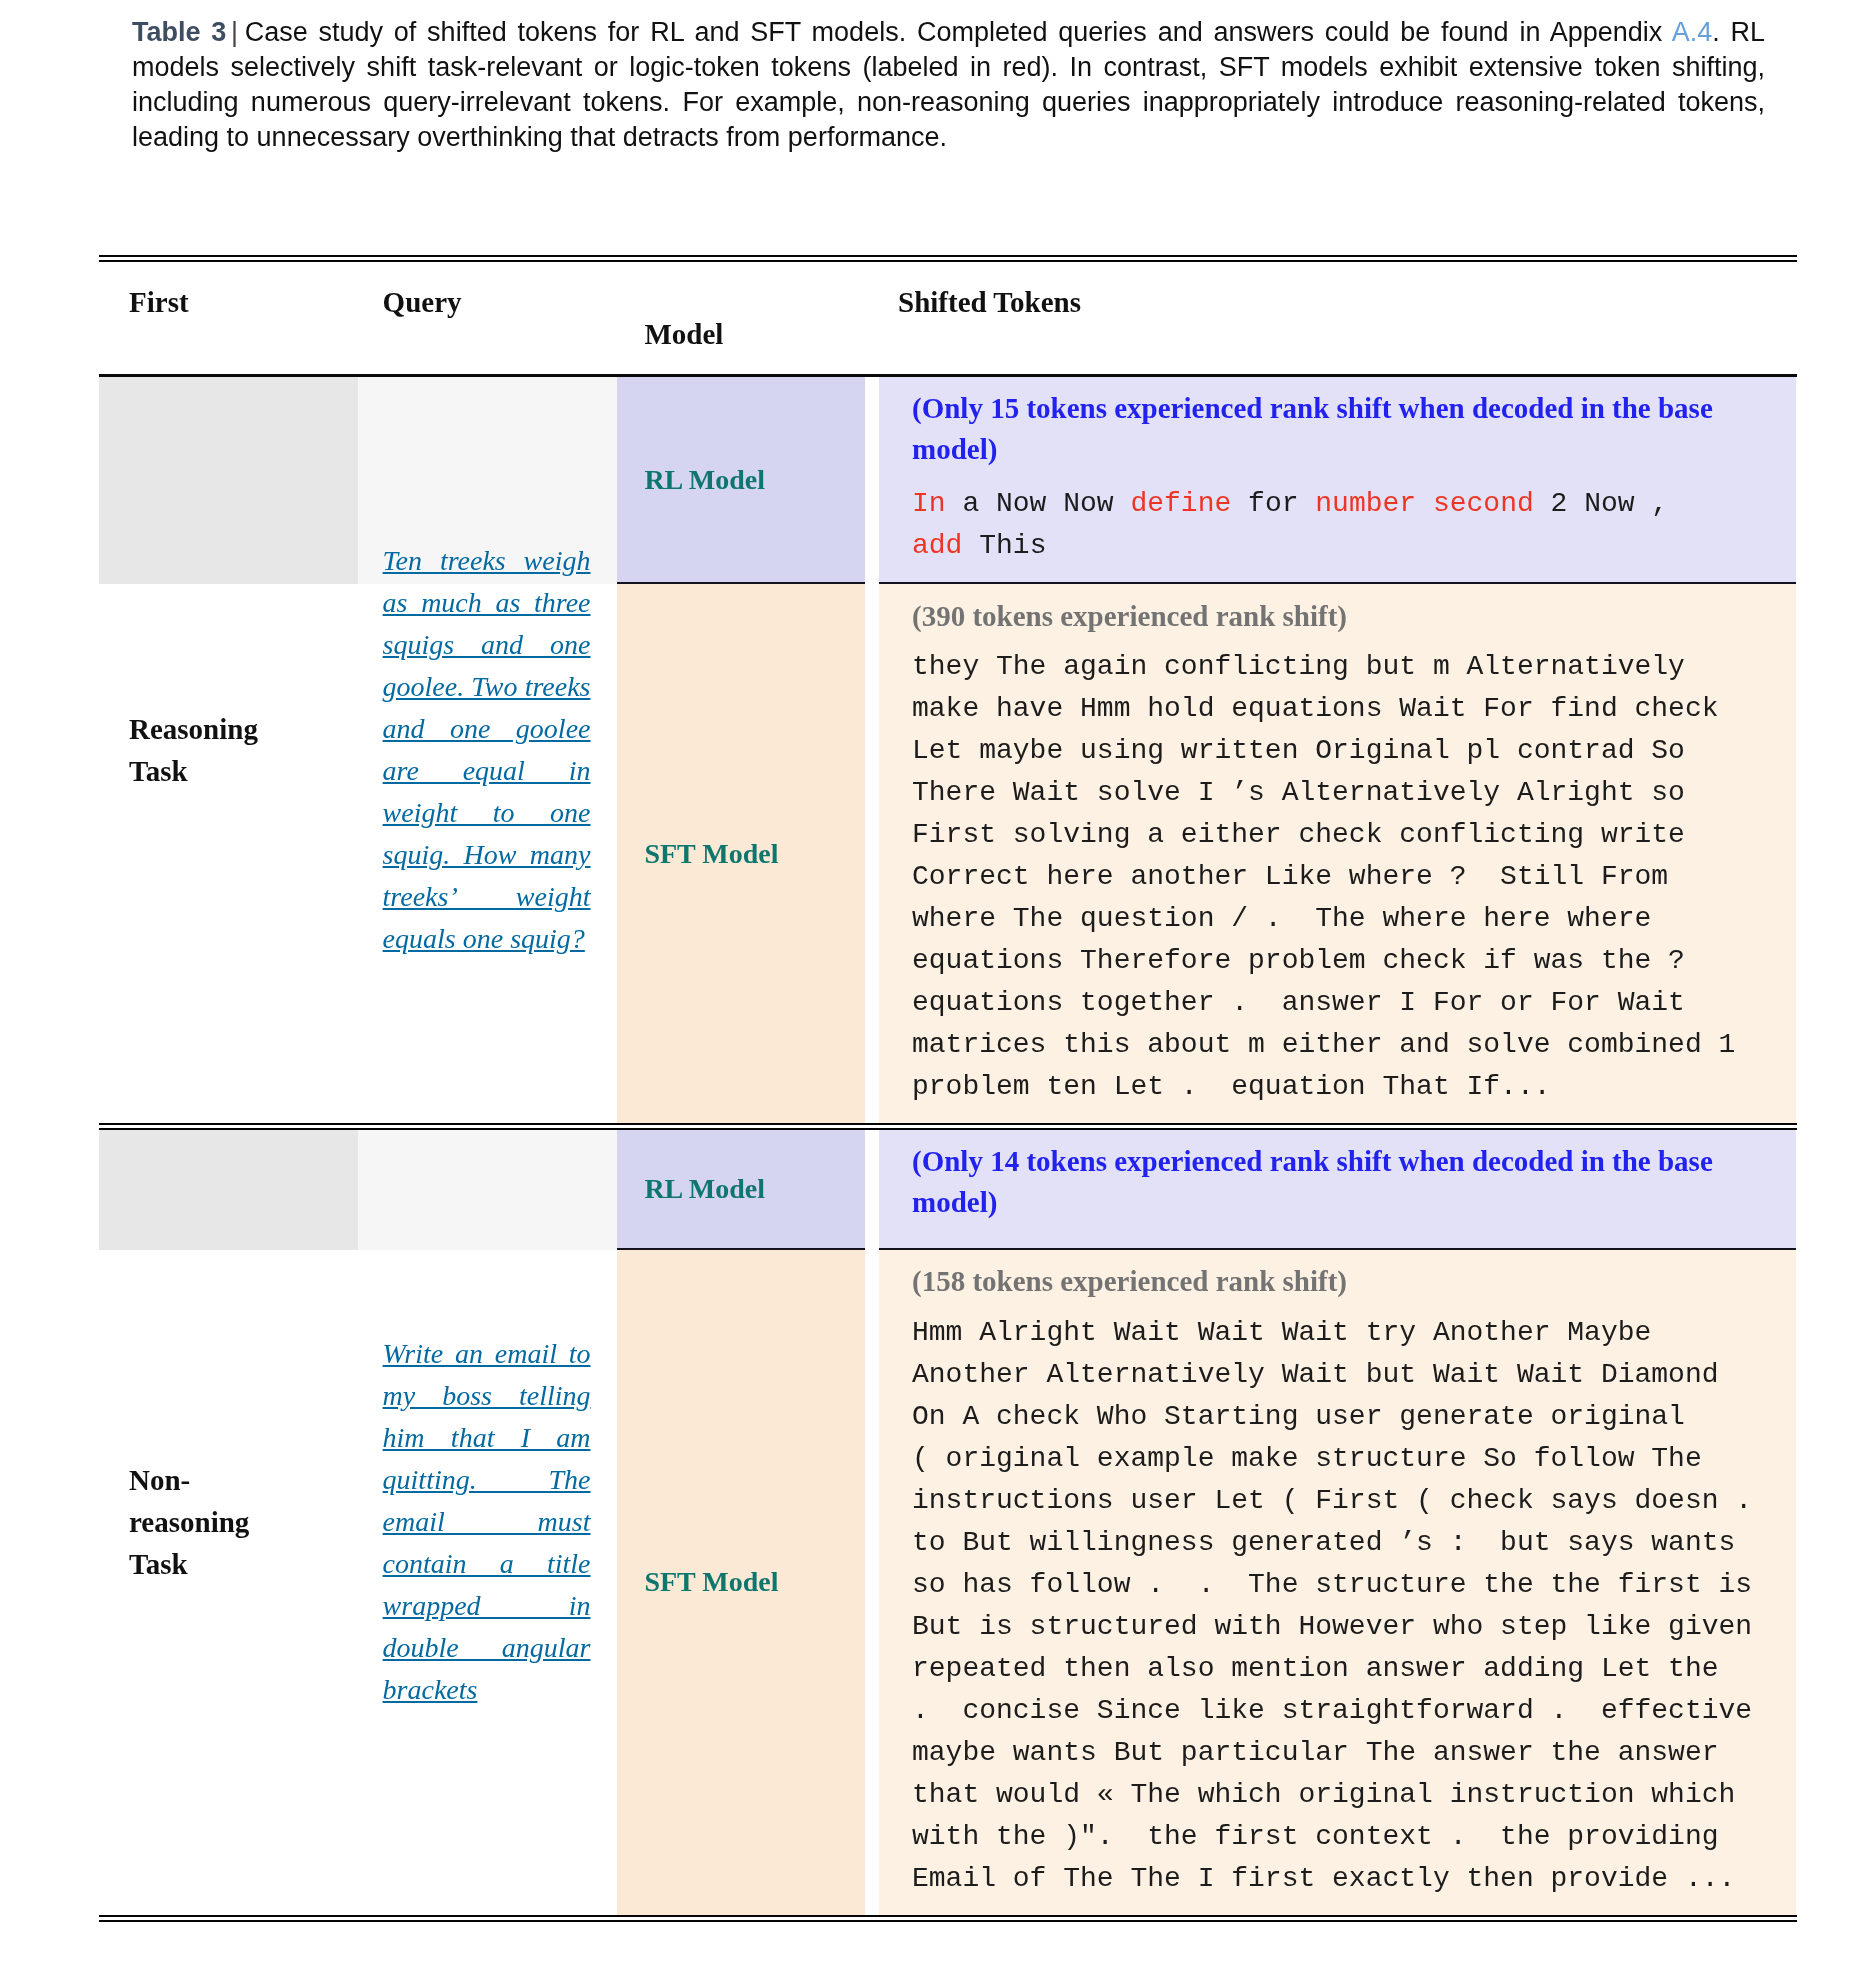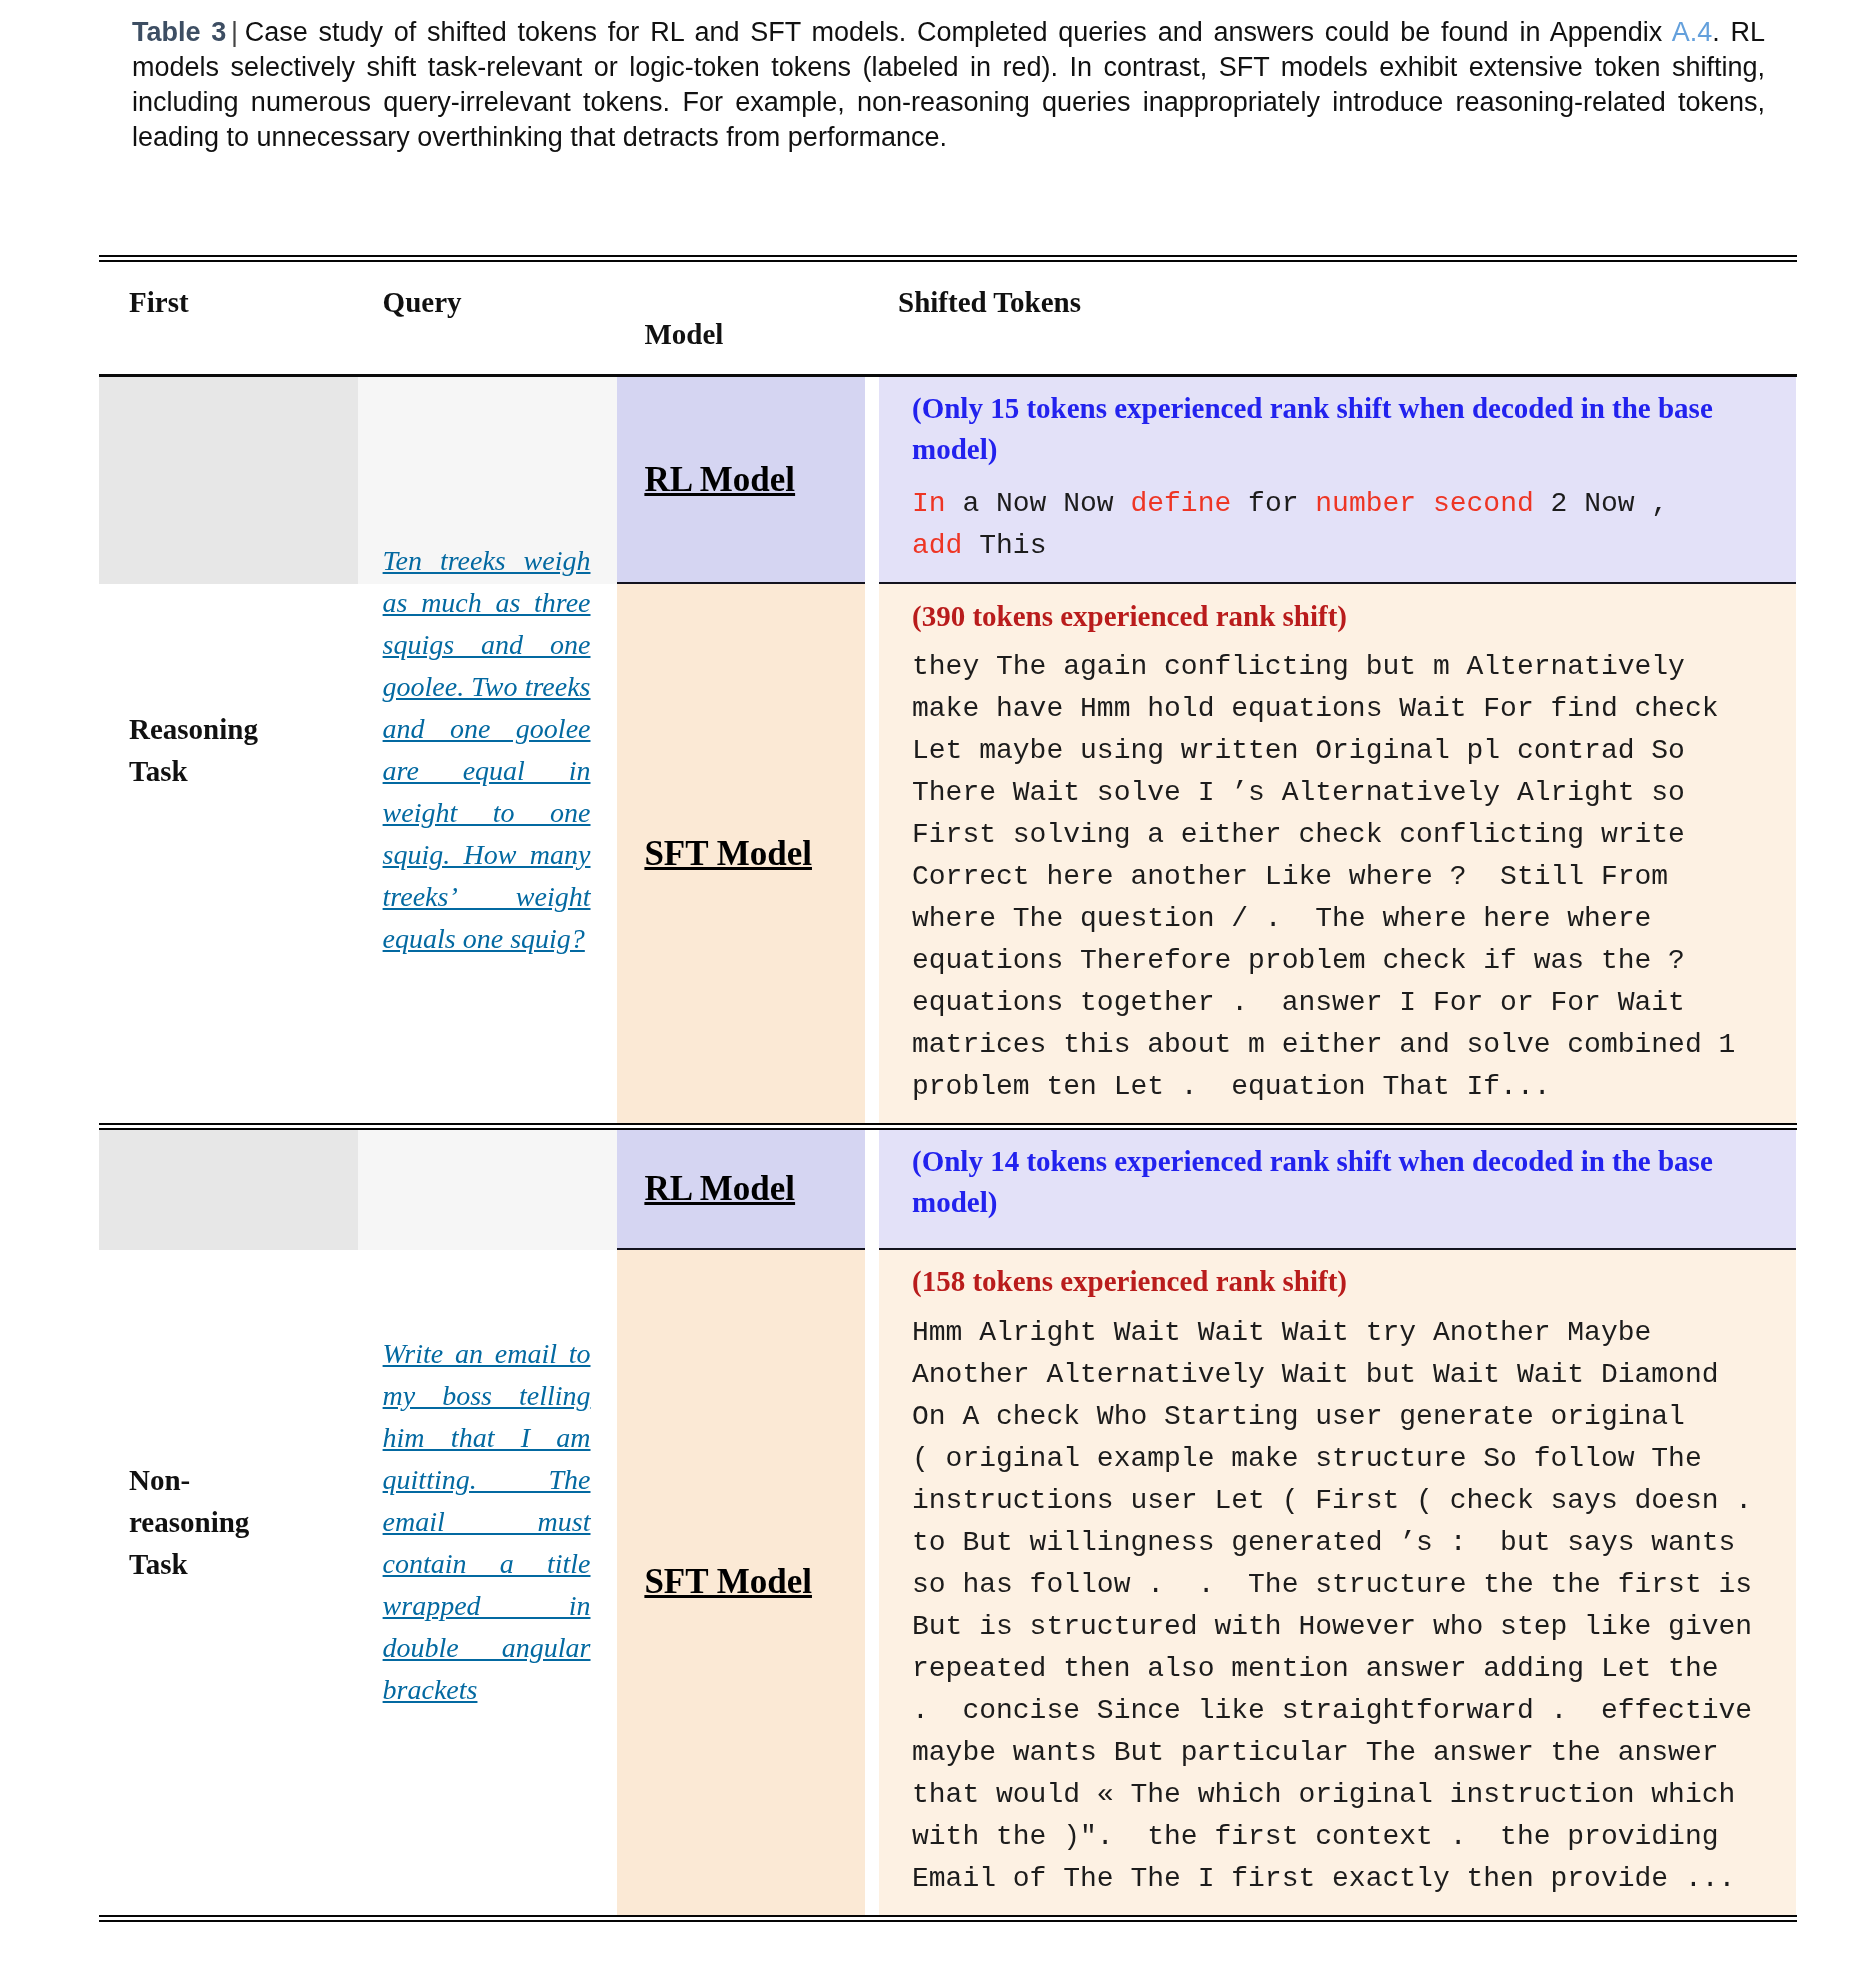--- a/index.html
+++ b/index.html
@@ -109,40 +109,39 @@
     -webkit-hyphens: manual;
     hyphens: manual;
     text-decoration: underline;
   }
   .cell-model {
     display: flex; align-items: center;
     padding-left: 27.4px;
   }
   .model-label {
     font-weight: 700;
-    font-size: 35px;
-    color: #000000;
-    text-decoration: underline;
+    font-size: 28px;
+    color: #0f766e;
   }
   .row-rl .cell-model  { grid-column: 3; grid-row: 1; background: #d5d5f2; border-bottom: 2.8px solid #13131f; }
   .row-rl .cell-tokens { grid-column: 4; grid-row: 1; background: #e3e1f8; border-bottom: 2.8px solid #13131f; }
   .row-sft .cell-model  { grid-column: 3; grid-row: 2; background: #fbe9d5; }
   .row-sft .cell-tokens { grid-column: 4; grid-row: 2; background: #fdf1e3; }
   .cell-tokens {
     padding: 11.4px 26.5px 15px 33px;
     margin-left: 14px;
   }
   .shift-header {
     font-weight: 700;
     font-size: 29px;
     line-height: 41px;
     margin-bottom: 9.5px;
   }
   .shift-header.blue   { color: #2222ee; }
-  .shift-header.orange { color: #b91c1c; }
+  .shift-header.orange { color: #737373; }
   .token-block {
     font-family: "Liberation Mono", monospace;
     font-size: 28px;
     line-height: 42px;
     white-space: pre-wrap;
     color: #1c1c1c;
     margin-top: 13.2px;
   }
   .row-sft .token-block { margin-top: 9.5px; }
   .tok-red { color: #ee3524; }

